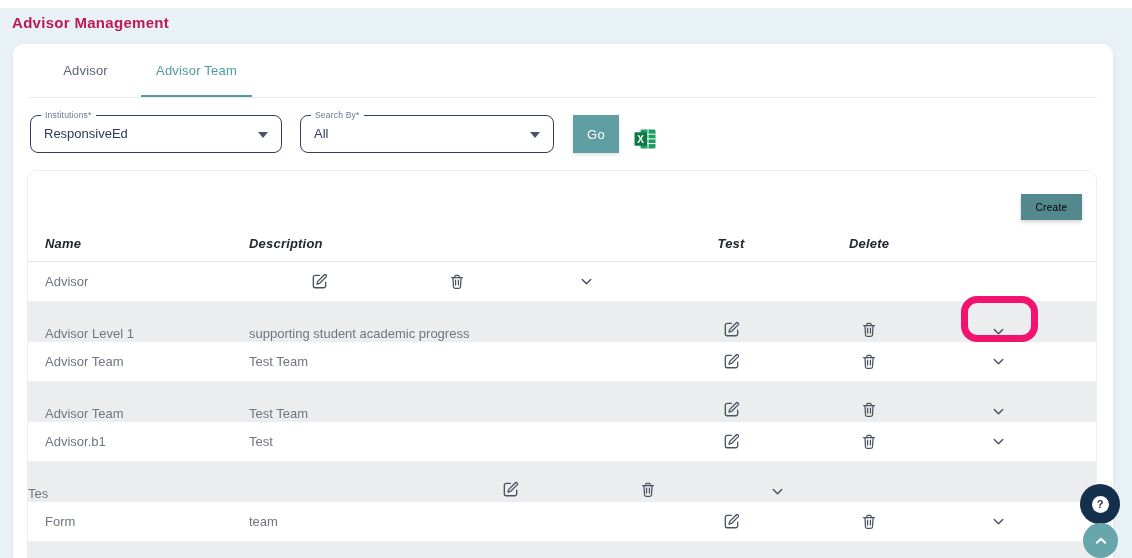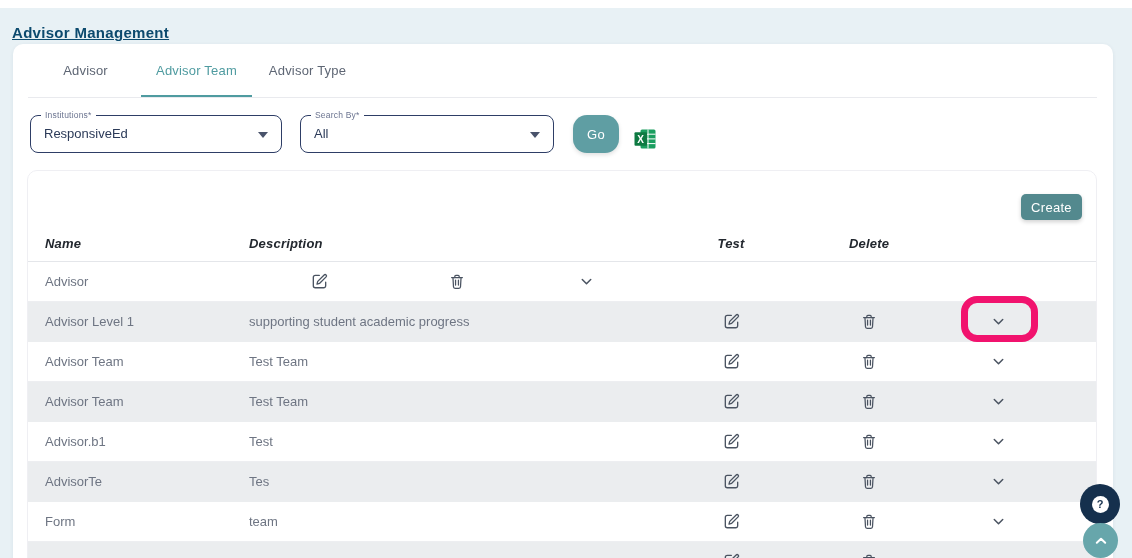--- a/index.html
+++ b/index.html
@@ -1,21 +1,21 @@
 <!DOCTYPE html>
 <html><head>
 <meta charset="utf-8">
 <style>
   * { margin:0; padding:0; box-sizing:border-box; }
   html,body { width:1132px; height:558px; overflow:hidden; }
   body { font-family:"Liberation Sans", sans-serif; background:#e8f1f5; position:relative; }
 
   .top-strip { position:absolute; top:0; left:0; width:1132px; height:8px; background:#ffffff; }
-  .page-title { position:absolute; top:24px; left:12px; font-size:15px; font-weight:700;
-                color:#0c4a6e; letter-spacing:.3px;text-decoration:underline; }
+  .page-title { position:absolute; top:14px; left:12px; font-size:15px; font-weight:700;
+                color:#be185d; letter-spacing:.3px; }
 
   .card { position:absolute; left:13px; top:44px; width:1100px; height:536px; background:#fff;
           border-radius:10px 10px 0 0; box-shadow:0 1px 4px rgba(20,40,70,.07); overflow:hidden; }
 
   
   .tabs { position:absolute; top:0; left:17px; height:53px; display:flex; }
   .tab { width:111px; height:53px; display:flex; align-items:center; justify-content:center;
          font-size:13px; color:#5e6674; cursor:pointer; position:relative; letter-spacing:.2px; }
   .tab.active { color:#4f9ba0; }
   .tab.active::after { content:""; position:absolute; left:0; right:0; bottom:0; height:2px; background:#4f9ba0; }
@@ -26,39 +26,39 @@
             background:#fff; cursor:pointer; }
   .select .flabel { position:absolute; top:-6px; left:10px; background:#fff; padding:0 4px;
                     font-size:8.5px; color:#6b7490; letter-spacing:.2px; }
   .select .fvalue { position:absolute; left:13px; top:10px; font-size:13px; color:#2b3a58; }
   .select .arrow { position:absolute; right:13px; top:16px; width:0; height:0;
                    border-left:5px solid transparent; border-right:5px solid transparent;
                    border-top:6px solid #49536b; }
   .sel-institutions { left:17px; top:71px; width:252px; }
   .sel-searchby { left:287px; top:71px; width:254px; }
   .go-btn { position:absolute; left:560px; top:71px; width:46px; height:38px; background:#5f9ea3;
-            border:none; border-radius:14px; color:#fff; font-size:13px; font-family:inherit;
+            border:none; border-radius:0; color:#fff; font-size:13px; font-family:inherit;
             cursor:pointer; box-shadow:0 2px 4px rgba(0,0,0,.12); letter-spacing:.3px; }
   .excel-btn { position:absolute; left:621px; top:85px; width:22px; height:20px; cursor:pointer;
                background:none; border:none; padding:0; }
 
   
   .table-card { position:absolute; left:14px; top:126px; width:1070px; height:500px;
                 border:1px solid #efeff3; border-radius:10px; background:#fff; }
   .create-btn { position:absolute; right:14px; top:23px; width:61px; height:26px; background:#53898e;
-                border:none; border-radius:5px; color:#ffffff; font-size:13px; font-family:inherit;
+                border:none; border-radius:0; color:#000000; font-size:10px; font-family:inherit;
                 cursor:pointer; box-shadow:0 2px 4px rgba(0,0,0,.18); letter-spacing:.3px; }
 
   .thead { position:absolute; top:55px; left:0; width:1068px; height:36px; display:flex;
            align-items:center; border-bottom:1px solid #e4e6ea; font-size:13px; font-weight:700;
            color:#23282f; letter-spacing:.2px;font-style:italic; }
   .tbody { position:absolute; top:91px; left:0; width:1068px; }
   .trow { display:flex; align-items:center; height:40px; font-size:13px; color:#6e7583;
           border-bottom:1px solid #edeef1; background:#fff; }
-  .trow.alt { background:#ebedef; border-bottom-color:#ebedef; }
+  .trow.alt { background:#ebedef; border-bottom-color:#ebedef;align-items:flex-end; }
 
   .col-name { width:221px; padding-left:17px; }
   .col-desc { width:412px; }
   .col-edit { width:140px; display:flex; justify-content:center; }
   .col-del  { width:136px; display:flex; justify-content:center; }
   .col-exp  { width:159px; display:flex; justify-content:center; padding-right:36px; }
 
   .icon-btn { background:none; border:none; padding:2px; cursor:pointer; line-height:0; }
   .icon-btn svg { stroke:#4a5361; fill:none; stroke-width:1.4; stroke-linecap:round; stroke-linejoin:round; }
 
@@ -80,21 +80,20 @@
 <body>
 
 <div class="top-strip"></div>
 <div class="page-title">Advisor Management</div>
 
 <div class="card">
 
   <div class="tabs">
     <div class="tab">Advisor</div>
     <div class="tab active">Advisor Team</div>
-    <div class="tab">Advisor Type</div>
   </div>
   <div class="tab-divider"></div>
 
   <div class="select sel-searchby">
     <span class="flabel">Search By*</span>
     <span class="fvalue">All</span>
     <span class="arrow"></span>
   </div>
 
   <div class="select sel-institutions">
@@ -265,21 +264,20 @@
         </div>
         <div class="col-exp">
           <button class="icon-btn">
             <svg width="15" height="15" viewBox="0 0 16 16">
               <path d="M3.5 5.8 8 10.3l4.5-4.5" stroke-width="1.6"></path>
             </svg>
           </button>
         </div>
       </div>
         <div class="trow alt" style="">
-        <div class="col-name">AdvisorTe</div>
         <div class="col-desc">Tes</div>
         <div class="col-edit">
           <button class="icon-btn">
             <svg width="19" height="19" viewBox="0 0 20 20">
               <path d="M16.5 10.8v3.7a2.1 2.1 0 0 1-2.1 2.1H5.6a2.1 2.1 0 0 1-2.1-2.1V5.7a2.1 2.1 0 0 1 2.1-2.1h4.2"></path>
               <path d="M14.9 3.1a1.45 1.45 0 0 1 2.05 2.05L10.2 11.9l-2.85.8.8-2.85z"></path>
             </svg>
           </button>
         </div>
         <div class="col-del">

